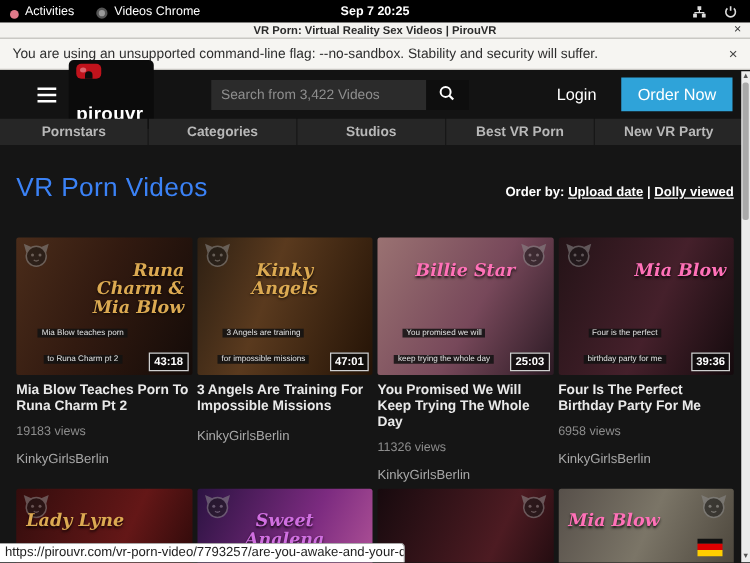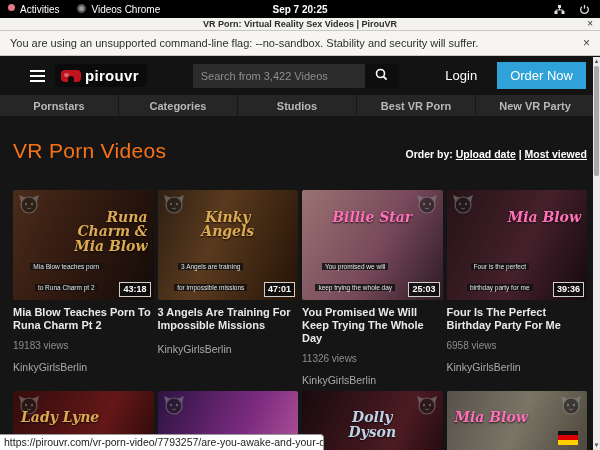--- a/index.html
+++ b/index.html
@@ -2,59 +2,59 @@
 <html style="--accent-blue: #2fa3d9; --logo-red: #c0131c; --header-bg: #131313; --page-bg: #151515; --gold: #dcaa52; --pink: #ff71b8;"><head>
 <meta charset="utf-8">
 <style>
   * { margin:0; padding:0; box-sizing:border-box; }
   html,body { width:600px; height:450px; overflow:hidden; }
   body { font-family:"Liberation Sans", sans-serif; background:#151515; position:relative; }
 
   
   .sysbar { height:18px; background:#000; color:#fff; display:flex; align-items:center; font-size:10px; position:relative; }
   .sysbar .left { display:flex; align-items:center; gap:18px; padding-left:8px; }
-  .sys-item { display:flex; align-items:flex-start; gap:5px; cursor:default; }
+  .sys-item { display:flex; align-items:flex-end; gap:5px; cursor:default; }
   .dot { width:7px; height:7px; border-radius:50%; background:#e07a8a; }
   .chrome-ico { width:9px; height:9px; border-radius:50%; background:#9a9a9a; border:2px solid #555; }
   .clock { position:absolute; left:50%; transform:translateX(-50%); font-weight:bold; font-size:10px; }
   .sysbar .right { margin-left:auto; display:flex; align-items:center; gap:14px; padding-right:10px; }
   .sysbar svg { display:block; }
 
   
   .titlebar { height:13px; background:#f3f2ef; color:#2b2b2b; font-size:9px; font-weight:bold; display:flex; align-items:center; justify-content:center; position:relative; border-bottom:1px solid #c9c7c3; }
   .titlebar .close { position:absolute; right:7px; top:0; font-size:10px; font-weight:normal; color:#333; cursor:default; }
 
   
   .warnbar { height:25px; background:#f6f5f2; border-bottom:1px solid #c9c7c3; display:flex; align-items:center; font-size:11px; color:#2e2e2e; padding:0 10px; }
   .warnbar .close { margin-left:auto; font-size:12px; color:#444; cursor:default; }
 
   
   .siteheader { height:39px; background:#131313; display:flex; align-items:center; padding:0 14px 0 30px; gap:10px; }
   .burger { width:15px; display:flex; flex-direction:column; gap:3px; cursor:pointer; }
   .burger i { display:block; height:2px; background:#fff; }
-  .logo { display:flex; align-items:center; gap:4px; background:#0b0b0b; border-radius:4px; padding:3px 8px 3px 6px; cursor:pointer; }
+  .logo { display:flex; gap:20px; background:#0b0b0b; border-radius:4px; padding:3px 8px 3px 6px; cursor:pointer;flex-direction:column; }
   .goggles { width:20px; height:12px; background:var(--logo-red,#c0131c); border-radius:4px; position:relative; }
   .goggles:before { content:""; position:absolute; left:7px; top:6px; width:6px; height:6px; background:#0b0b0b; border-radius:50% 50% 0 0; }
   .goggles:after { content:""; position:absolute; left:3px; top:3px; width:5px; height:4px; background:#e8888f; border-radius:50%; opacity:.7; }
   .logo-text { color:#fff; font-weight:bold; font-size:15px; letter-spacing:.3px; }
   .searchwrap { display:flex; margin-left:36px; }
   .search-input { width:172px; height:24px; background:#2b2b2b; border:none; color:#cfcfcf; font-size:11px; padding:0 8px; font-family:"Liberation Sans",sans-serif; }
   .search-input::placeholder { color:#8f8f8f; }
   .search-btn { width:34px; height:24px; background:#0e0e0e; border:none; display:flex; align-items:center; justify-content:center; cursor:pointer; }
   .login { margin-left:auto; color:#fff; font-size:13px; cursor:pointer; }
   .join-btn { background:var(--accent-blue,#2fa3d9); color:#fff; border:none; font-size:13px; padding:6px 13px; margin-left:10px; cursor:pointer; font-family:"Liberation Sans",sans-serif; }
 
   
   .nav { height:21px; background:#171717; display:flex; gap:1px; padding-right:6px; }
   .nav-item { flex:1; background:#262626; color:#b8b8b8; font-size:11px; font-weight:bold; display:flex; align-items:center; justify-content:center; cursor:pointer; }
 
   
   .content { padding:0 13px; position:relative; }
   .pagehead { display:flex; align-items:flex-end; margin-top:13px; height:34px; }
-  h1.page-title { color:#f97316; font-size:21px; font-weight:normal; letter-spacing:.3px; }
+  h1.page-title { color:#3b82f6; font-size:21px; font-weight:normal; letter-spacing:.3px; }
   .orderby { margin-left:auto; color:#fff; font-size:10.5px; font-weight:bold; padding-bottom:3px; }
   .orderby a { color:#fff; text-decoration:underline; cursor:pointer; }
 
   .grid { margin-top:27px; display:grid; grid-template-columns:repeat(4,1fr); column-gap:4px; row-gap:5px; }
   .card { cursor:pointer; }
   .thumb { position:relative; height:110px; border-radius:2px; overflow:hidden; }
   .t1 { background:linear-gradient(115deg,#4a2c1a,#321a10 45%,#140b08); }
   .t2 { background:linear-gradient(110deg,#2e2013,#5a3a1e 40%,#241306); }
   .t3 { background:linear-gradient(120deg,#9a7272,#77485a 55%,#2c1a24); }
   .t4 { background:linear-gradient(115deg,#241317,#45202b 55%,#140a0d); }
@@ -165,21 +165,21 @@
   <div class="nav-item">New VR Party</div>
 </div>
 
 <div class="content">
   <div class="pagehead">
     <h1 class="page-title">VR Porn Videos</h1>
     <div class="orderby">
       <span>Order by:</span>
       <a>Upload date</a>
       <span>|</span>
-      <a>Most viewed</a>
+      <a>Dolly viewed</a>
     </div>
   </div>
 
   <div class="grid" id="grid">
   <div class="card">
     <div class="thumb t1">
       <span class="wm left">
         <svg width="22" height="20" viewBox="0 0 22 20">
               <path d="M3 8 L1 1 L8 4 Z" fill="#8d8d8d"></path>
               <path d="M19 8 L21 1 L14 4 Z" fill="#8d8d8d"></path>
@@ -294,41 +294,41 @@
       <span class="wm left">
         <svg width="22" height="20" viewBox="0 0 22 20">
               <path d="M3 8 L1 1 L8 4 Z" fill="#8d8d8d"></path>
               <path d="M19 8 L21 1 L14 4 Z" fill="#8d8d8d"></path>
               <circle cx="11" cy="11" r="8" fill="#1b1b1b" stroke="#8d8d8d" stroke-width="1.2"></circle>
               <circle cx="8" cy="10" r="1.2" fill="#8d8d8d"></circle>
               <circle cx="14" cy="10" r="1.2" fill="#8d8d8d"></circle>
               <path d="M9 14 q2 1.6 4 0" stroke="#8d8d8d" fill="none"></path>
             </svg>
       </span>
+      <span class="overlay-name o-center c-violet">Sweet Analena</span>
       <span class="captions">
         <span>Watch me getting</span><br><span>dominated softly</span>
       </span>
       <span class="duration">36:30</span>
     </div>
 
   </div>
 
   <div class="card">
     <div class="thumb t7">
       <span class="wm right">
         <svg width="22" height="20" viewBox="0 0 22 20">
               <path d="M3 8 L1 1 L8 4 Z" fill="#8d8d8d"></path>
               <path d="M19 8 L21 1 L14 4 Z" fill="#8d8d8d"></path>
               <circle cx="11" cy="11" r="8" fill="#1b1b1b" stroke="#8d8d8d" stroke-width="1.2"></circle>
               <circle cx="8" cy="10" r="1.2" fill="#8d8d8d"></circle>
               <circle cx="14" cy="10" r="1.2" fill="#8d8d8d"></circle>
               <path d="M9 14 q2 1.6 4 0" stroke="#8d8d8d" fill="none"></path>
             </svg>
       </span>
-      <span class="overlay-name o-center c-blue">Dolly Dyson</span>
       <span class="captions">
         <span>I'm fucking your virgin ass</span><br><span>and you will love it</span>
       </span>
       <span class="duration">33:59</span>
     </div>
 
   </div>
 
   <div class="card">
     <div class="thumb t8">

